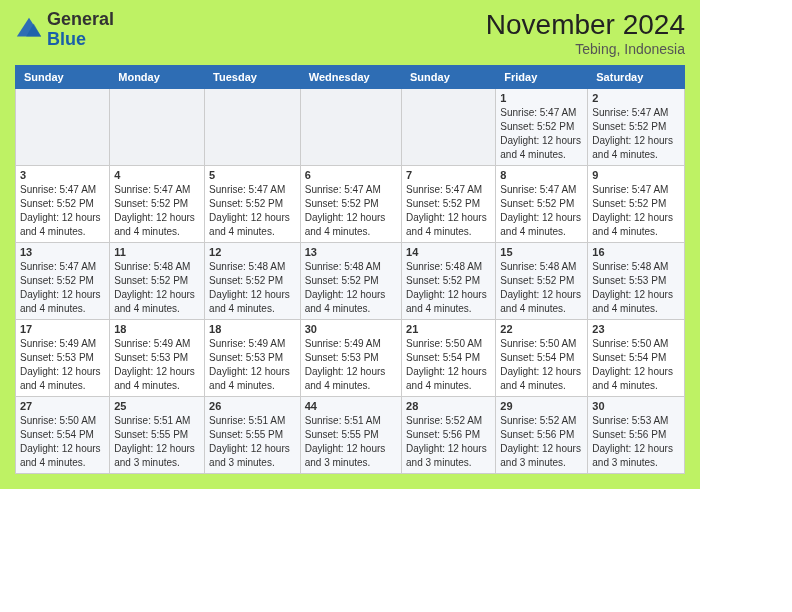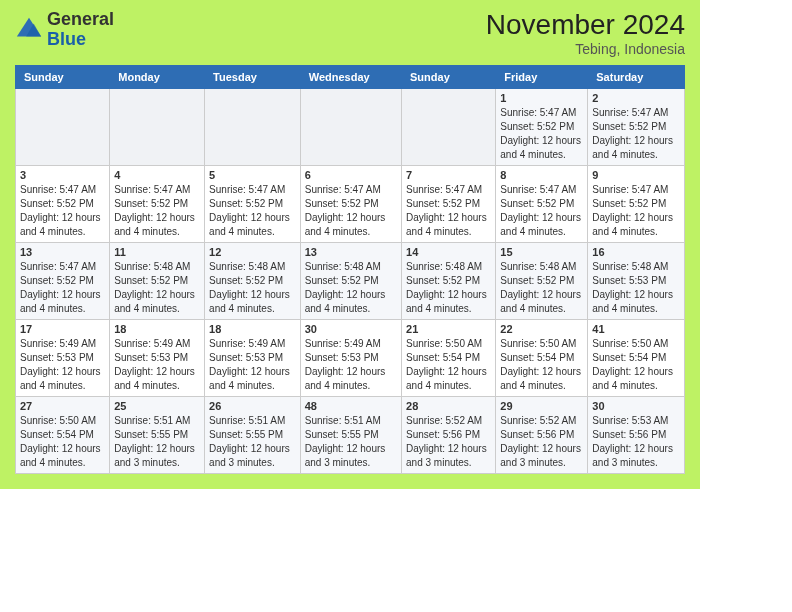--- a/index.html
+++ b/index.html
@@ -223,39 +223,39 @@
           </td>
           <td>
             <span class="day-num">21</span>
             <div class="day-info">Sunrise: 5:50 AM<br>Sunset: 5:54 PM<br>Daylight: 12 hours and 4 minutes.</div>
           </td>
           <td>
             <span class="day-num">22</span>
             <div class="day-info">Sunrise: 5:50 AM<br>Sunset: 5:54 PM<br>Daylight: 12 hours and 4 minutes.</div>
           </td>
           <td>
-            <span class="day-num">41</span>
+            <span class="day-num">23</span>
             <div class="day-info">Sunrise: 5:50 AM<br>Sunset: 5:54 PM<br>Daylight: 12 hours and 4 minutes.</div>
           </td>
         </tr>
         <tr>
           <td>
             <span class="day-num">27</span>
             <div class="day-info">Sunrise: 5:50 AM<br>Sunset: 5:54 PM<br>Daylight: 12 hours and 4 minutes.</div>
           </td>
           <td>
             <span class="day-num">25</span>
             <div class="day-info">Sunrise: 5:51 AM<br>Sunset: 5:55 PM<br>Daylight: 12 hours and 3 minutes.</div>
           </td>
           <td>
             <span class="day-num">26</span>
             <div class="day-info">Sunrise: 5:51 AM<br>Sunset: 5:55 PM<br>Daylight: 12 hours and 3 minutes.</div>
           </td>
           <td>
-            <span class="day-num">48</span>
+            <span class="day-num">44</span>
             <div class="day-info">Sunrise: 5:51 AM<br>Sunset: 5:55 PM<br>Daylight: 12 hours and 3 minutes.</div>
           </td>
           <td>
             <span class="day-num">28</span>
             <div class="day-info">Sunrise: 5:52 AM<br>Sunset: 5:56 PM<br>Daylight: 12 hours and 3 minutes.</div>
           </td>
           <td>
             <span class="day-num">29</span>
             <div class="day-info">Sunrise: 5:52 AM<br>Sunset: 5:56 PM<br>Daylight: 12 hours and 3 minutes.</div>
           </td>

